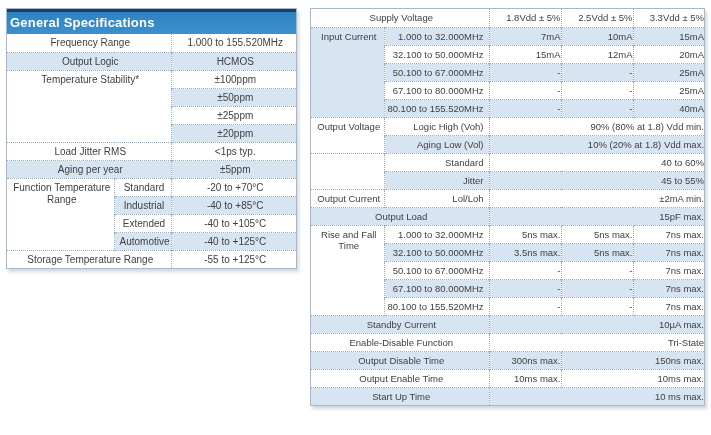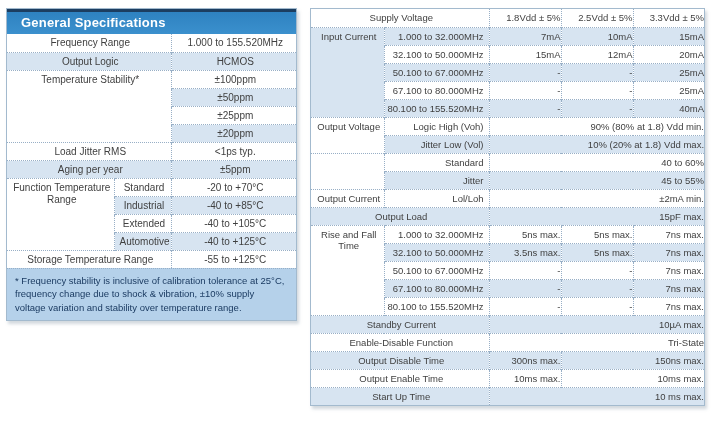--- a/index.html
+++ b/index.html
@@ -11,21 +11,21 @@
     position:absolute;background:#fff;
     border:1px solid var(--border-outer,#a3bace);
     box-shadow:2px 3px 3px rgba(130,145,160,.35);
   }
   #left-table{left:6px;top:8px;width:289px;}
   #right-table{left:310px;top:8px;width:393px;}
   .hdr{
     height:22px;border-top:3px solid var(--header-top-border,#1c3e61);
     background:linear-gradient(180deg,var(--header-bg,#2e82c1),var(--header-bg-light,#3b90cd));
     color:var(--header-text,#fff);font-weight:bold;font-size:13px;line-height:22px;
-    padding-left:14px;letter-spacing:.2px;
+    padding-left:3px;letter-spacing:.2px;
   }
   table{border-collapse:collapse;table-layout:fixed;width:100%;}
   tr{height:18px;}
   td{
     font-size:10px;color:var(--text,#3f3f3f);
     border-top:1px dotted var(--border-dotted,#98afc6);
     border-left:1px dotted var(--border-dotted,#98afc6);
     padding:0;vertical-align:middle;overflow:hidden;white-space:normal;
   }
   #right-table td{font-size:9.5px;}
@@ -101,21 +101,20 @@
     <tr class="shade">
       <td class="l">Automotive</td>
       <td class="l">-40 to +125°C</td>
     </tr>
     <tr>
       <td colspan="2" class="le l">Storage Temperature Range</td>
       <td class="l">-55 to +125°C</td>
     </tr>
     </tbody>
   </table>
-  <div class="footnote">* Frequency stability is inclusive of calibration tolerance at 25°C, frequency change due to shock &amp; vibration, ±10% supply voltage variation and stability over temperature range.</div>
 </div>
 
 <div class="tbl" id="right-table">
   <table>
     <colgroup>
         <col style="width:73px">
         <col style="width:105px">
         <col style="width:72px">
         <col style="width:72px">
         <col style="width:71px">
@@ -157,21 +156,21 @@
       <td class="c">-</td>
       <td class="c">-</td>
       <td class="c">40mA</td>
     </tr>
     <tr>
       <td rowspan="2" class="le l top">Output Voltage</td>
       <td class="r">Logic High (Voh)</td>
       <td colspan="3" class="c">90% (80% at 1.8) Vdd min.</td>
     </tr>
     <tr class="shade">
-      <td class="r">Jitter Low (Vol)</td>
+      <td class="r">Aging Low (Vol)</td>
       <td colspan="3" class="c">10% (20% at 1.8) Vdd max.</td>
     </tr>
     <tr>
       <td rowspan="2" class="le"></td>
       <td class="r">Standard</td>
       <td colspan="3" class="c">40 to 60%</td>
     </tr>
     <tr class="shade">
       <td class="r">Jitter</td>
       <td colspan="3" class="c">45 to 55%</td>

